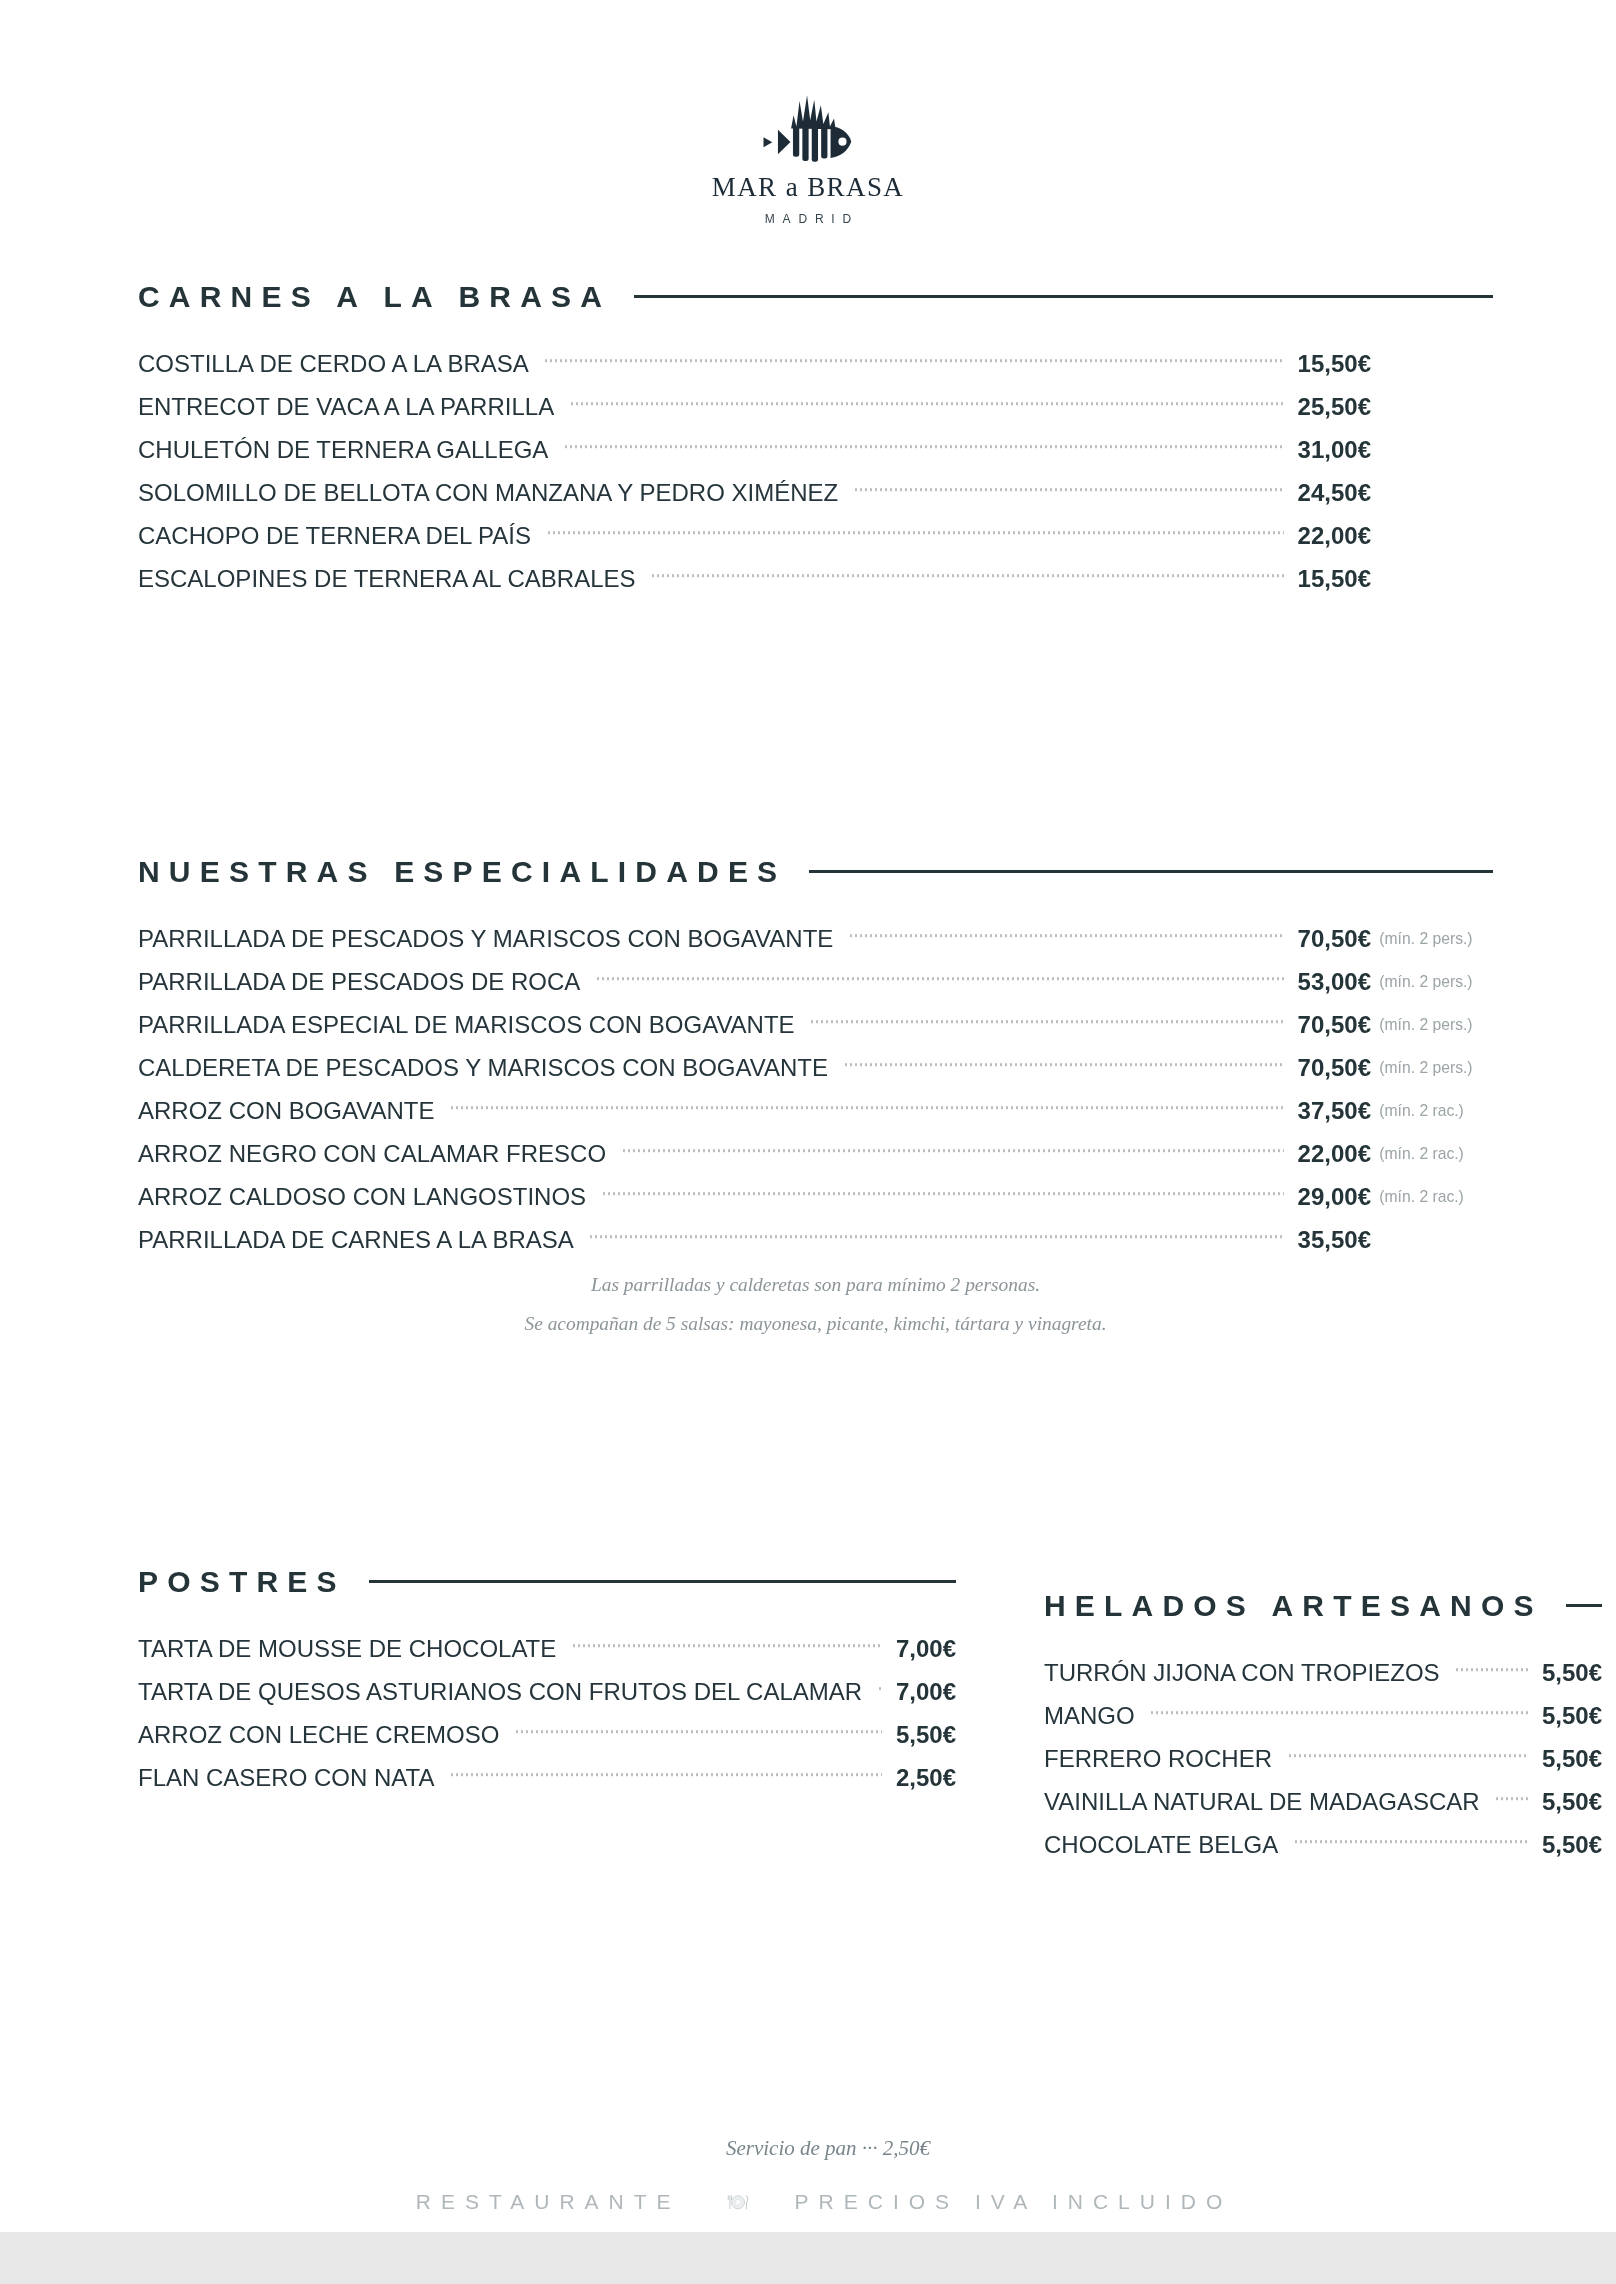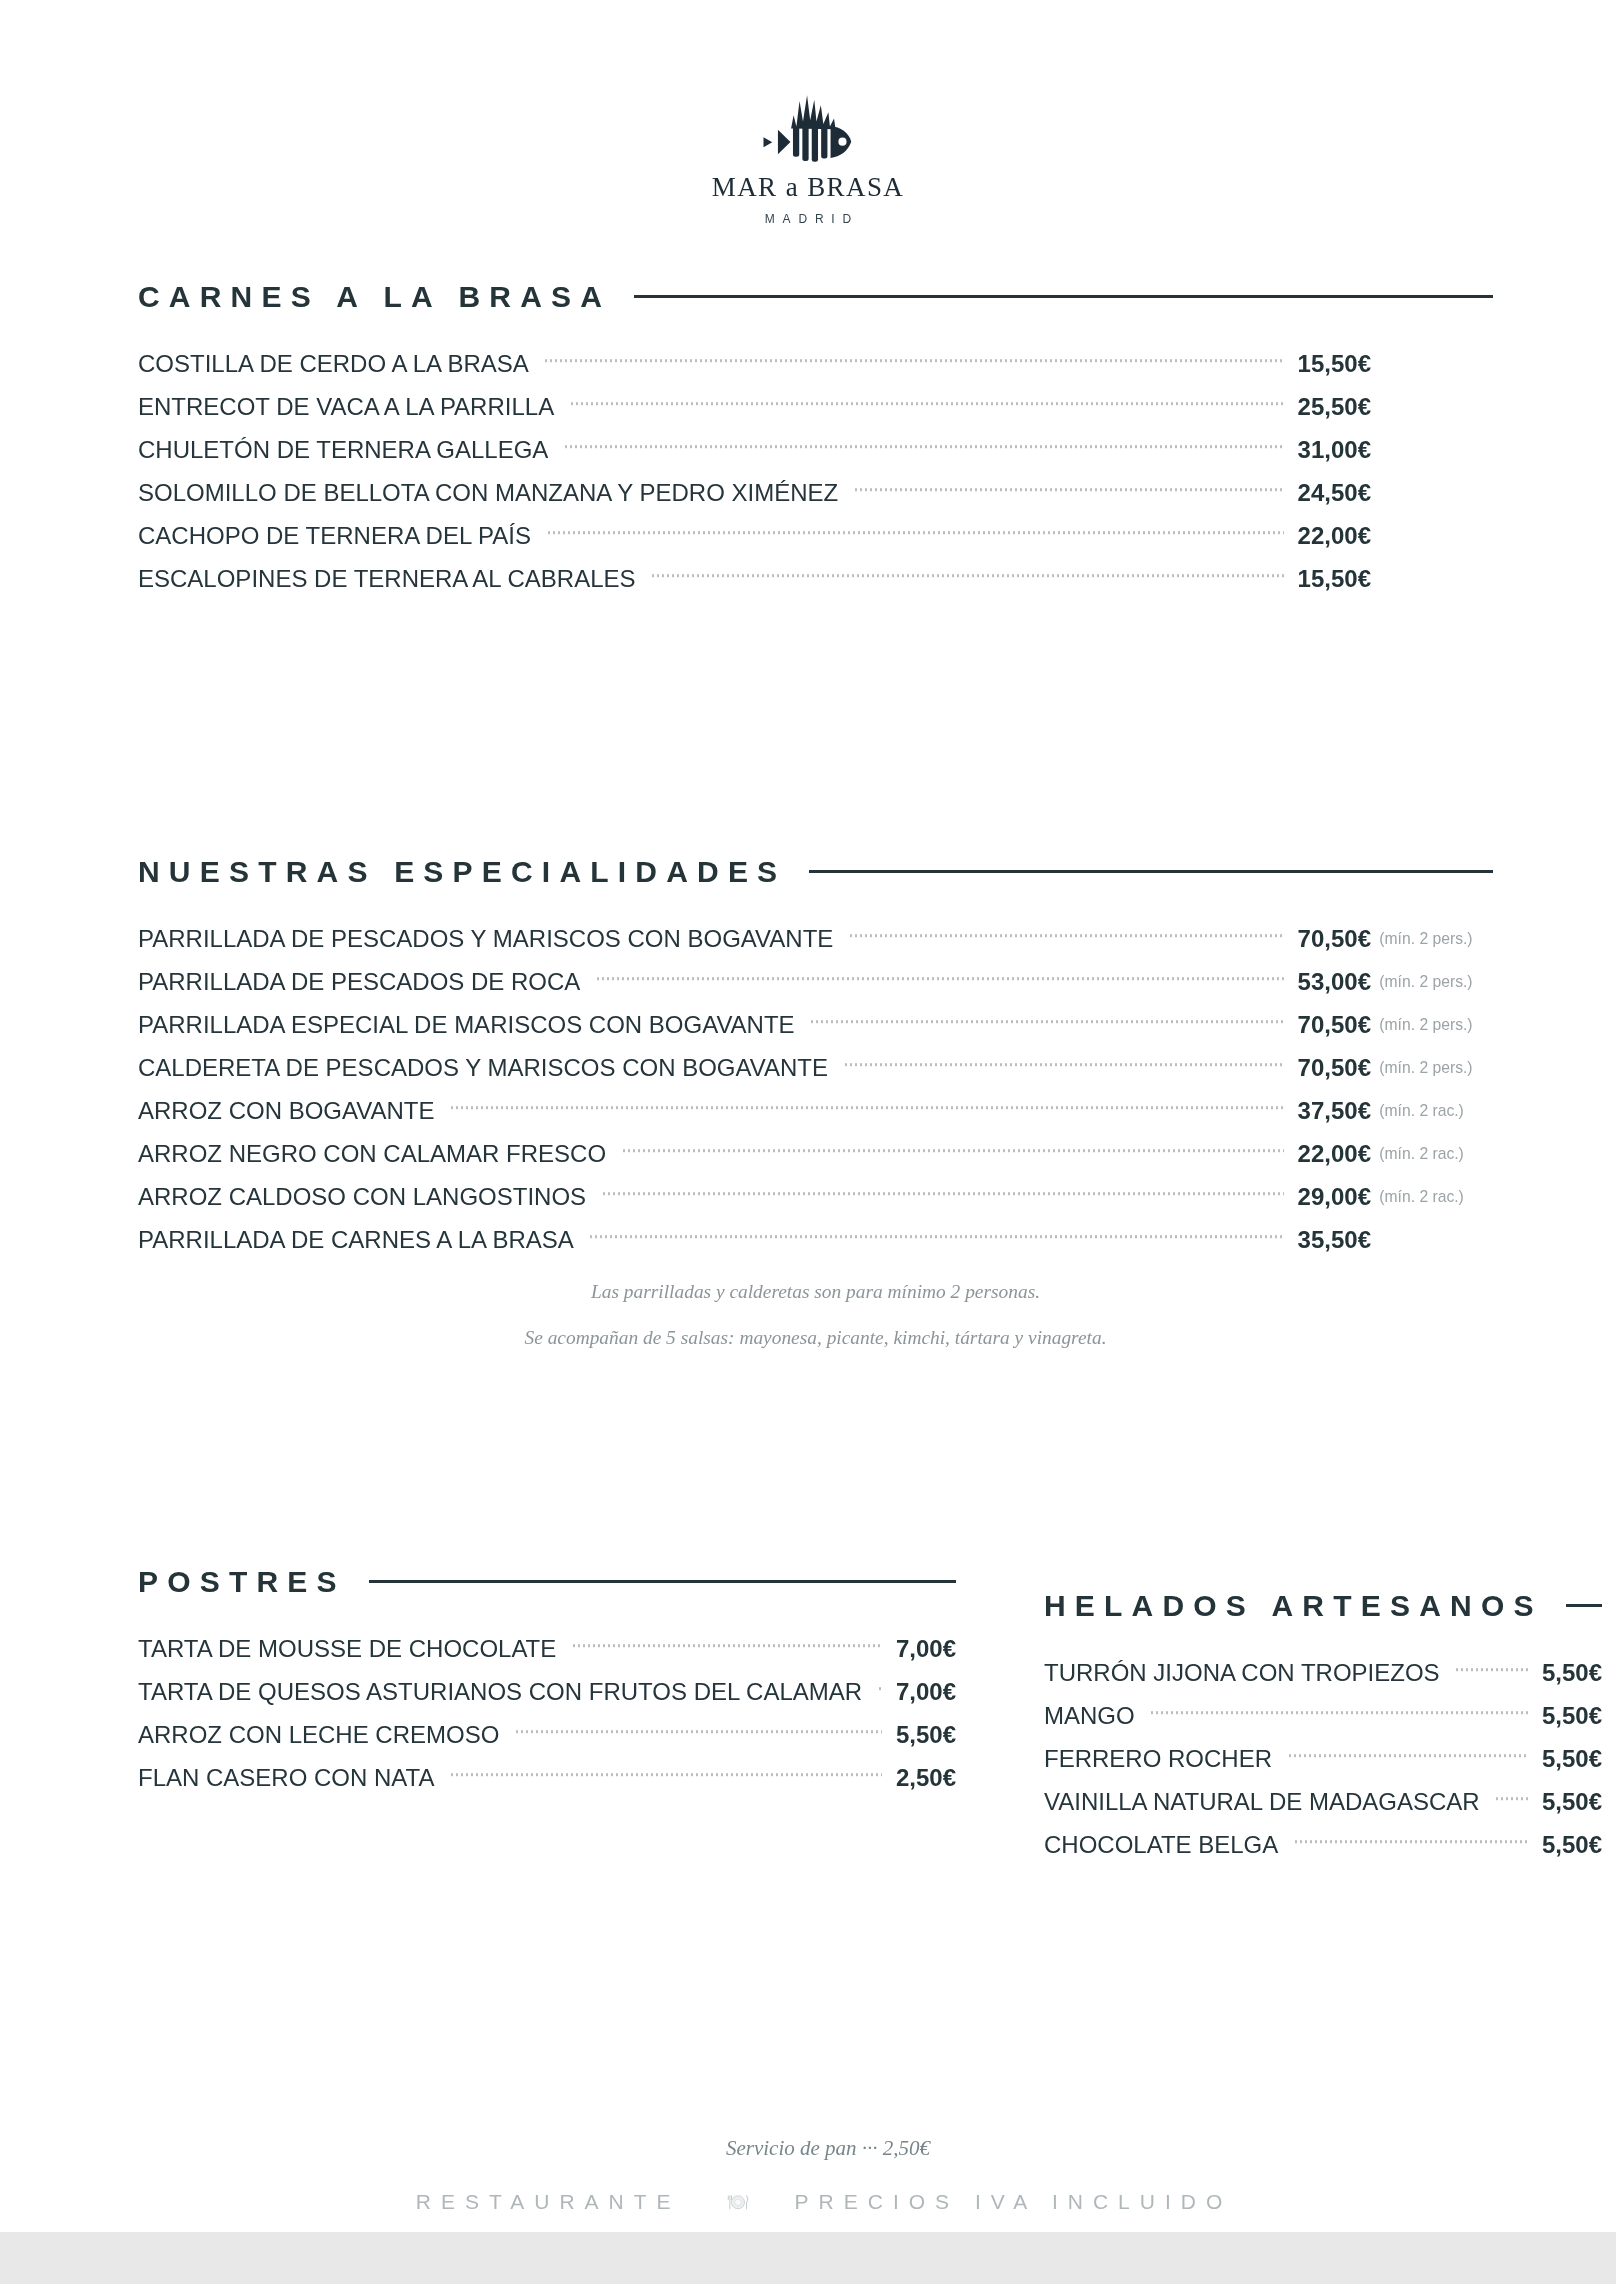--- a/index.html
+++ b/index.html
@@ -70,21 +70,21 @@
   .i-note{
     flex:0 0 122px;width:122px;padding-left:8.3px;
     font-size:15.7px;color:var(--muted);white-space:nowrap;
   }
 
   .footnotes{
     margin-top:7.4px;text-align:center;
     font-family:"Liberation Serif","DejaVu Serif",serif;
     font-style:italic;font-size:19.4px;line-height:30px;color:var(--note);
   }
-  .footnotes p{margin:16px;}
+  .footnotes p{margin:9px;}
 
   
   .svc{
     position:absolute;top:2136px;left:0;width:1616px;text-align:center;
     font-family:"Liberation Serif","DejaVu Serif",serif;
     font-style:italic;font-size:21px;color:var(--svc);padding-left:40px;
   }
   .footer-line{
     position:absolute;top:2190px;left:16px;width:1616px;
     display:flex;justify-content:center;align-items:center;gap:44px;

